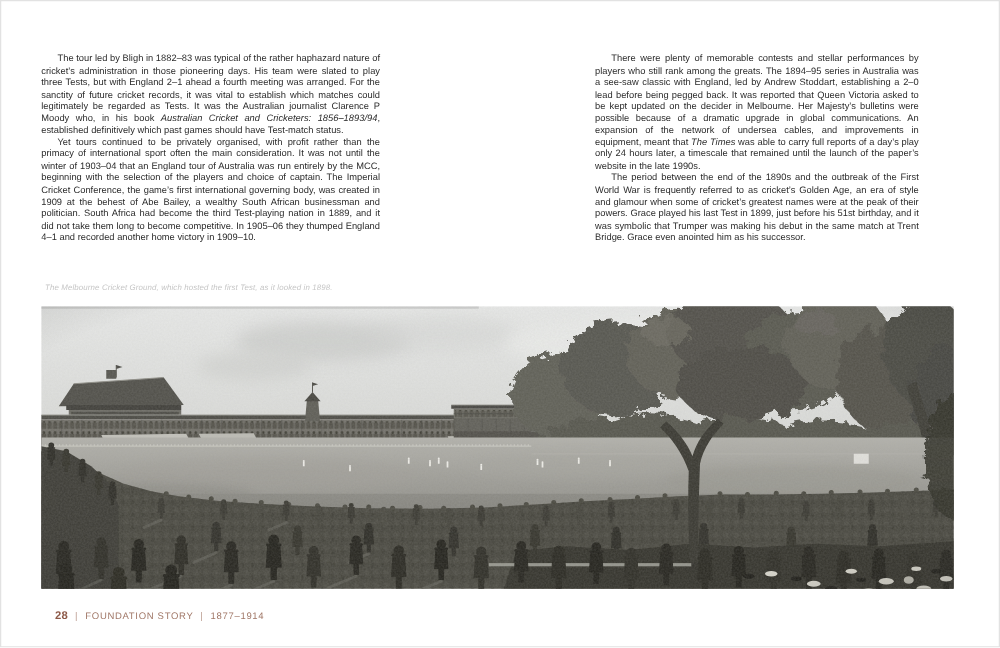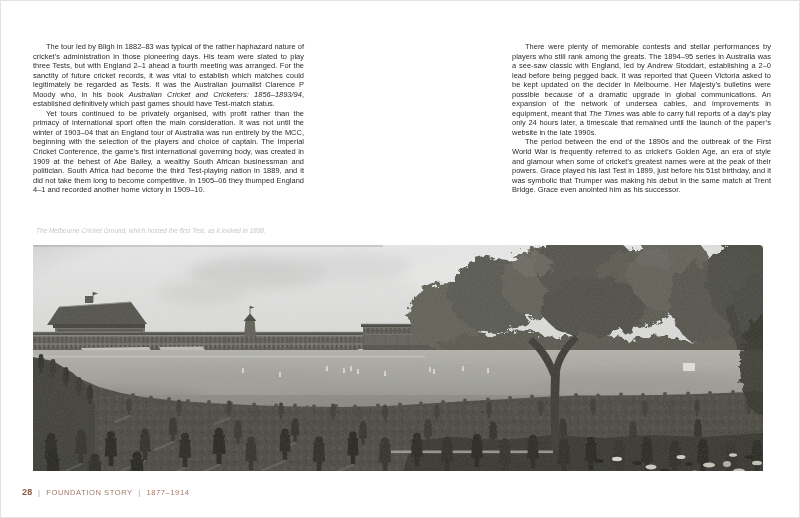--- a/index.html
+++ b/index.html
@@ -2,37 +2,37 @@
 <html><head>
 <meta charset="utf-8">
 <style>
   html,body{margin:0;padding:0;background:#ffffff;}
   .stage{
     position:relative;width:800px;height:518px;background:#ffffff;overflow:hidden;
     font-family:"Liberation Sans",sans-serif;outline:1px solid #e2e2e2;outline-offset:-1px;
   }
   .col{position:absolute;top:42px;}
   .col-left{left:33px;width:271px;}
-  .col-right{left:512px;width:259px;}
+  .col-right{left:476px;width:259px;}
   .col p{
     margin:0;font-size:7.45px;line-height:9.55px;color:#2b2b2b;
     text-align:justify;text-indent:13px;letter-spacing:0.02px;
   }
   .col p i{font-style:italic;}
   .caption{
     position:absolute;left:36px;top:227px;font-size:6.3px;font-style:italic;
     color:#c6c6c6;letter-spacing:0.1px;
   }
   figure.photo{position:absolute;left:33px;top:245px;width:730px;height:226px;margin:0;}
   figure.photo svg{display:block;width:730px;height:226px;}
   .footer{
     position:absolute;top:487px;font-size:7.6px;letter-spacing:0.55px;color:#a17868;
     white-space:nowrap;
   }
-  .footer-left{left:22px;}
+  .footer-left{left:44px;}
   .footer-right{right:28px;}
   .footer .pgnum{font-size:9px;font-weight:bold;color:#8c5847;letter-spacing:0.2px;}
   .footer .sep{color:#bb9d91;margin:0 3px;font-weight:normal;}
 </style>
 </head>
 <body>
 
 <div class="stage">
 
   <div class="col col-left">

